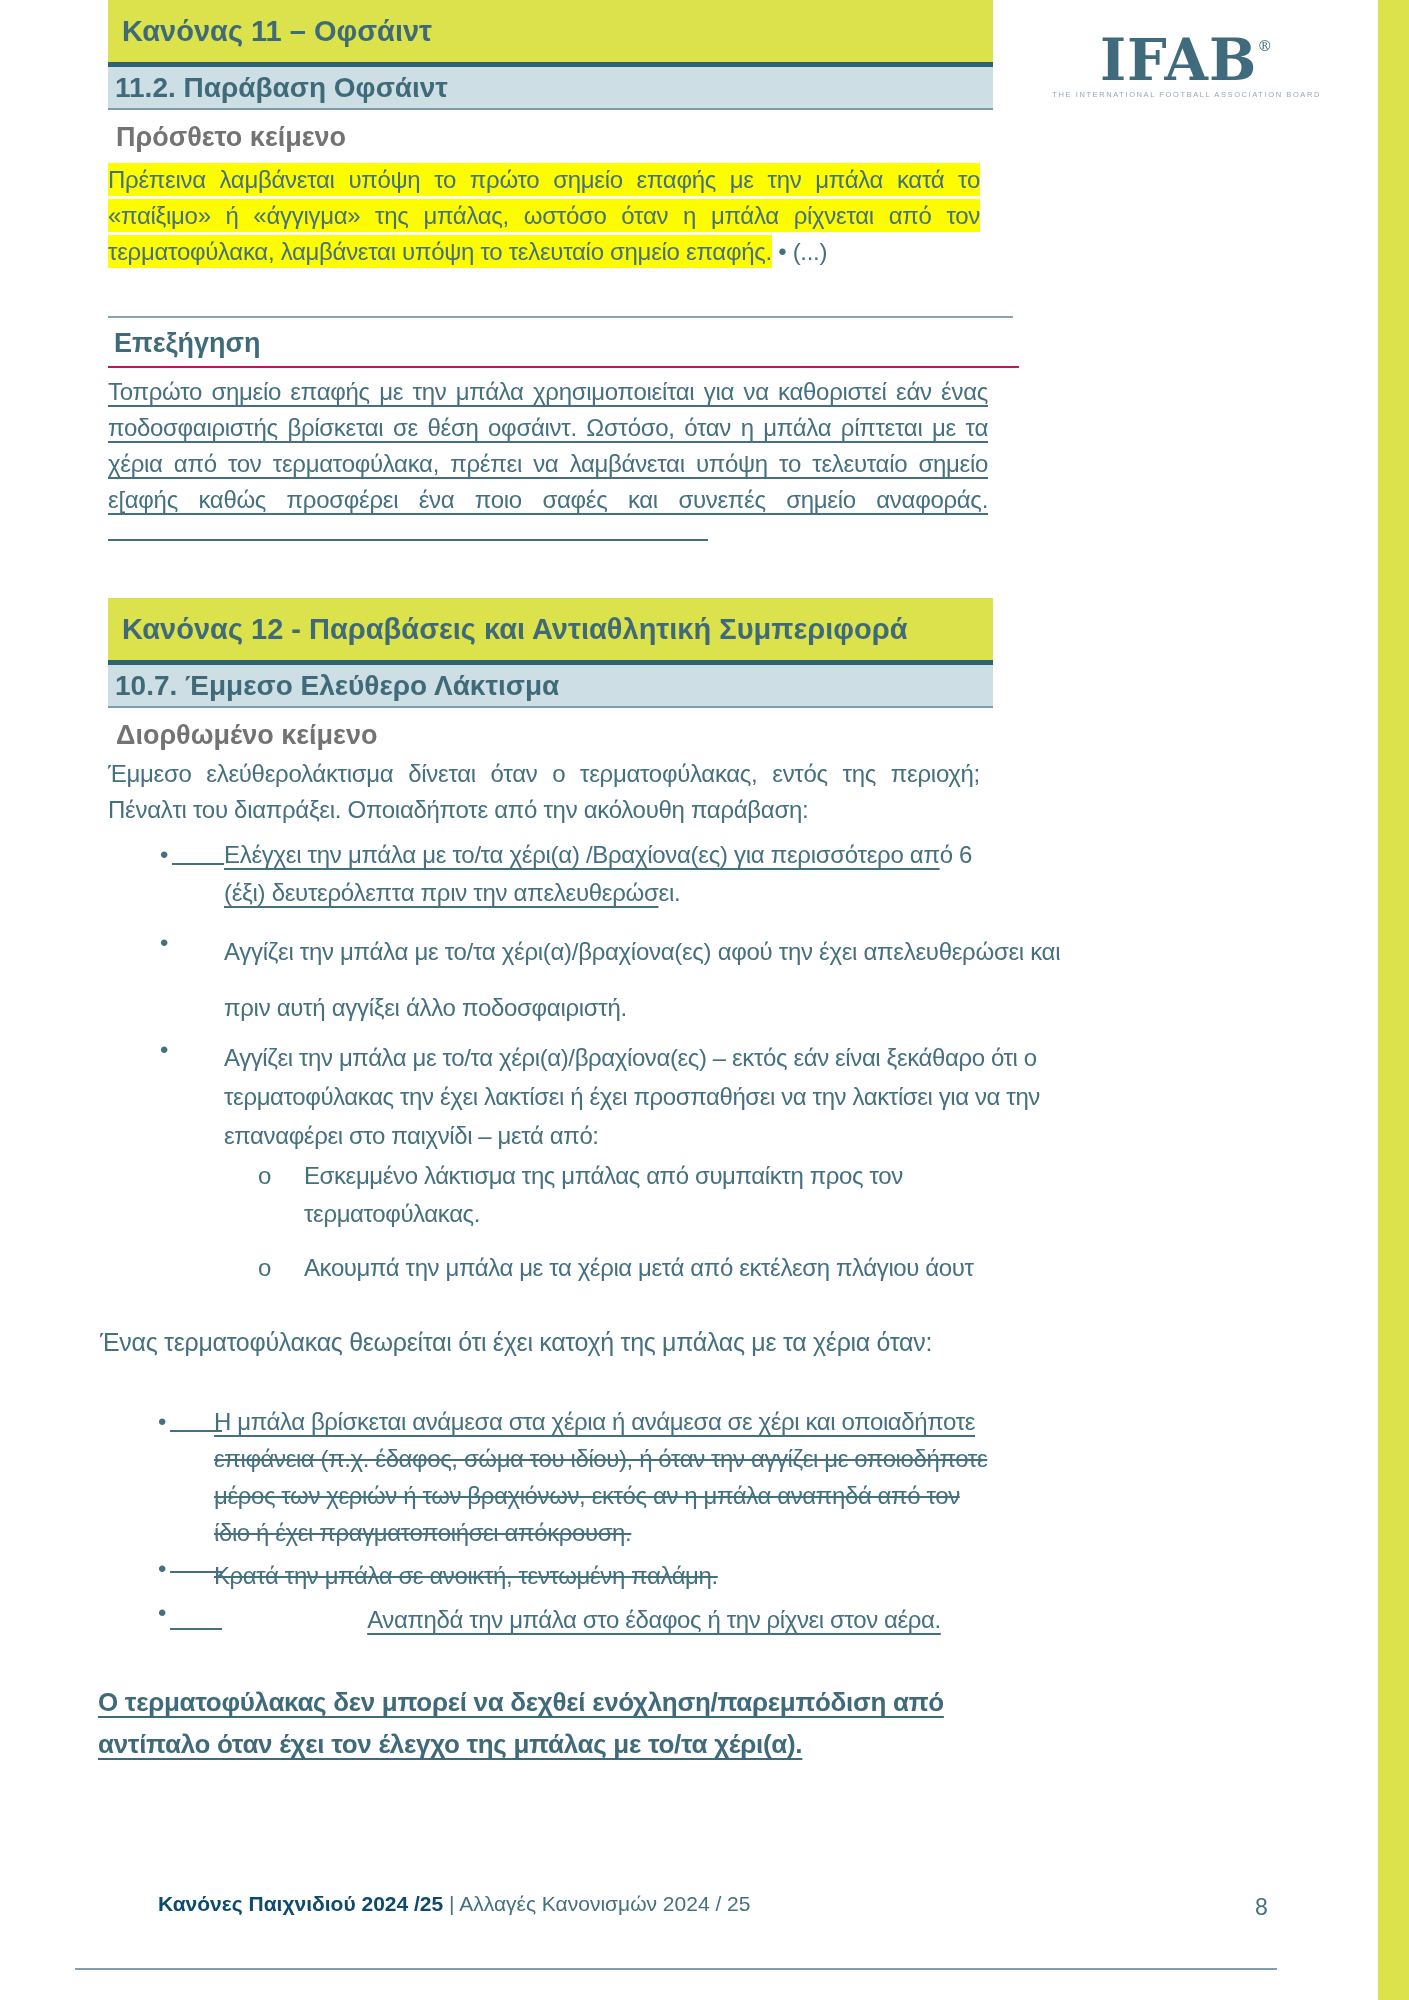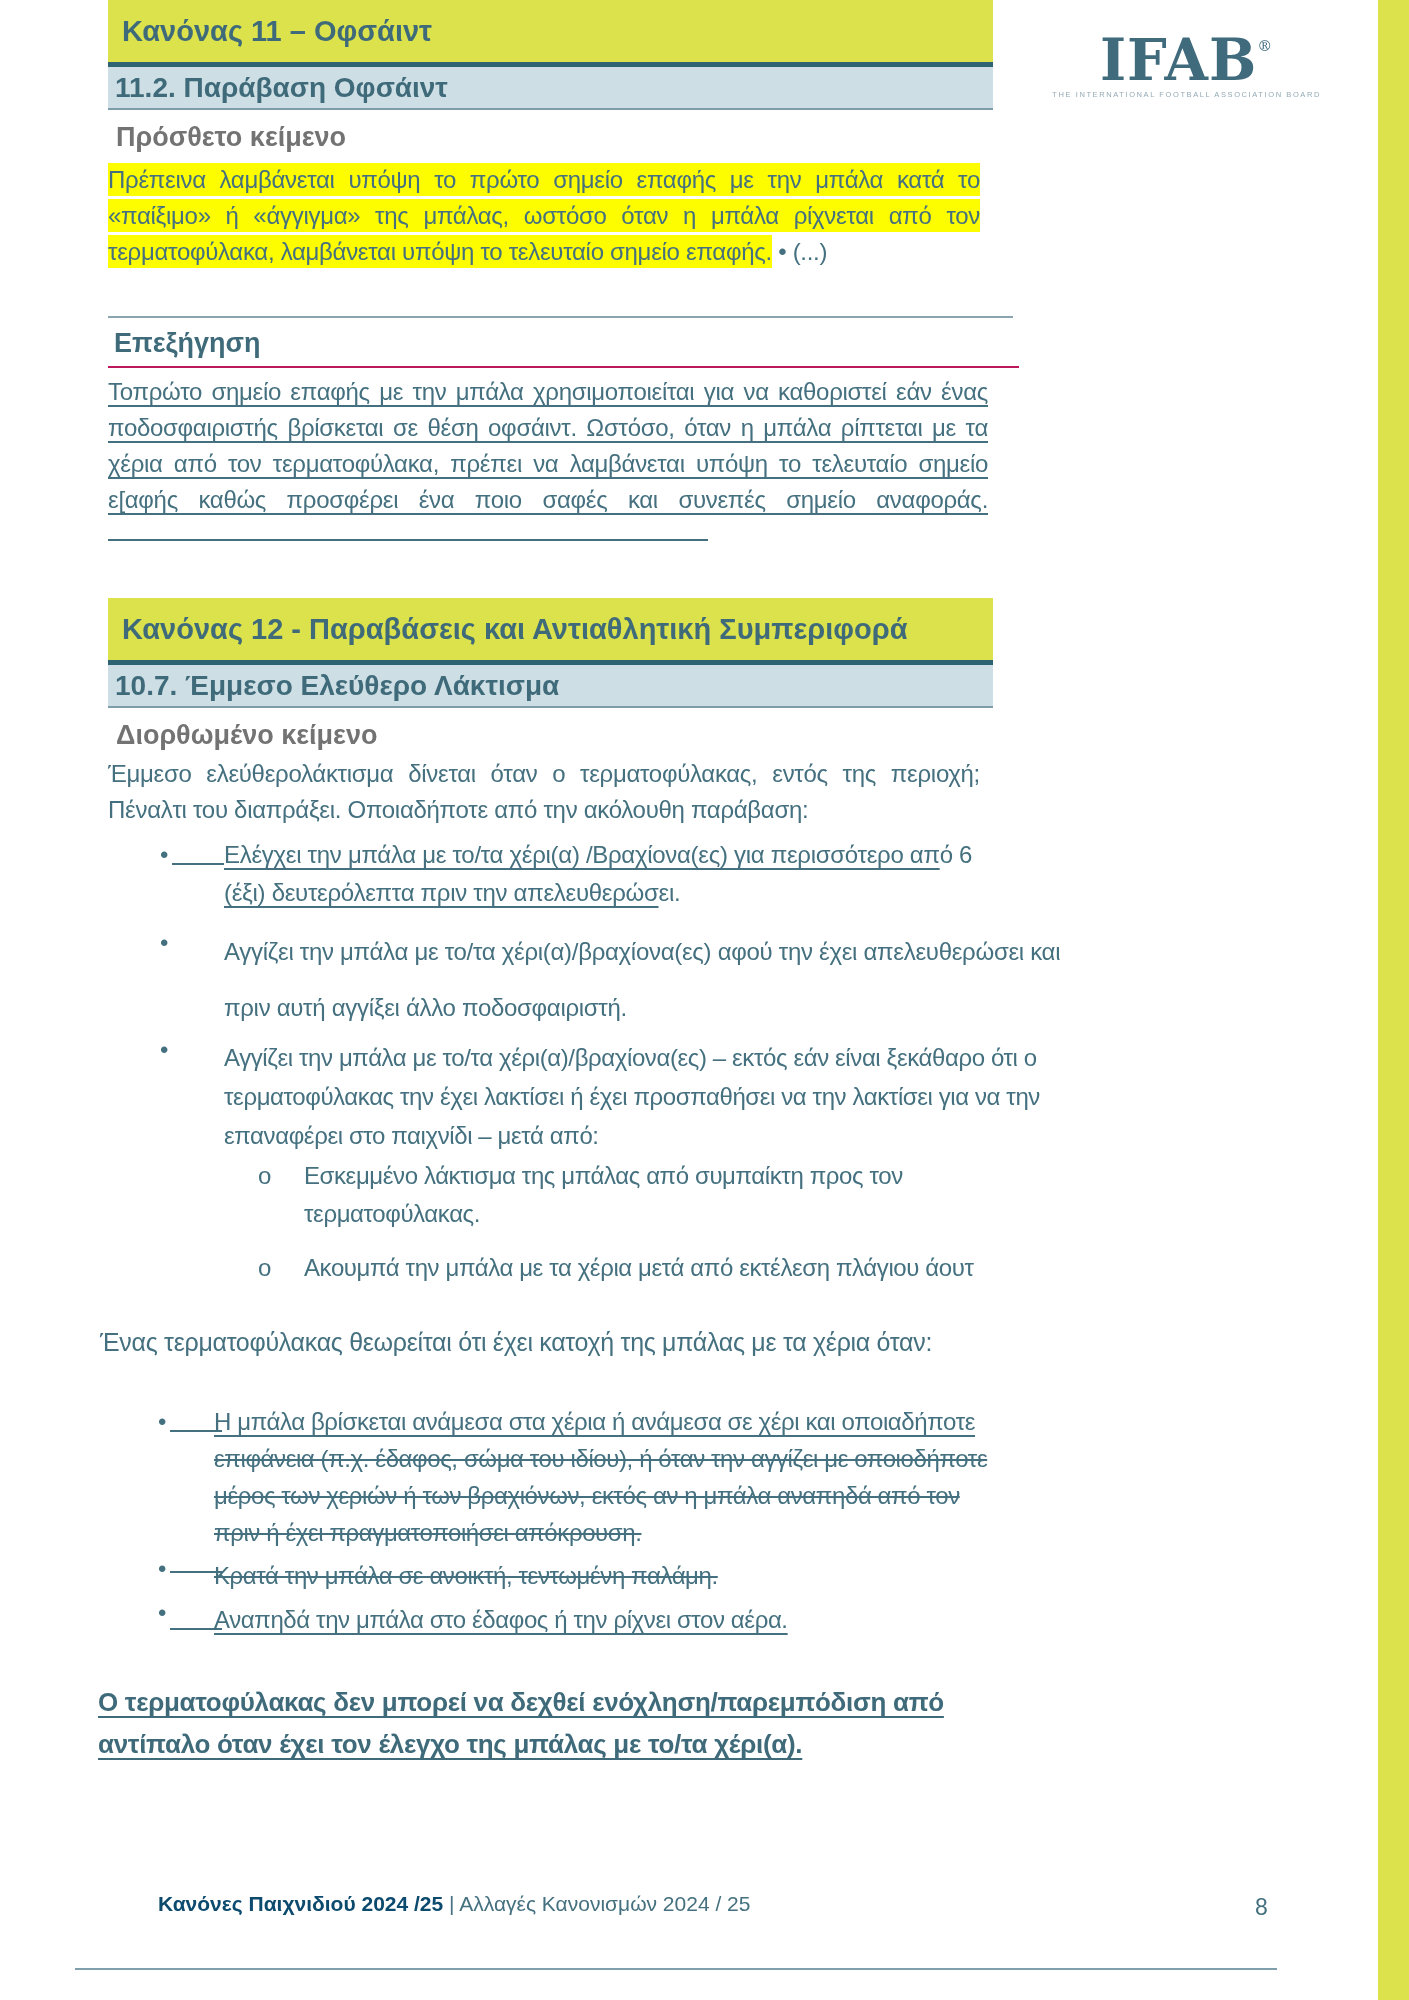--- a/index.html
+++ b/index.html
@@ -25,21 +25,21 @@
   .banner-blue{width:885px;height:48px;background:#cddee4;border-top:5px solid #2d6372;border-bottom:2px solid #7d9dab;
     display:flex;align-items:center;padding-left:7px;box-sizing:border-box;font-size:28px;font-weight:700;color:#3e6a7a;}
   .subheading{margin:12px 0 0 8px;font-size:27px;font-weight:700;color:#737373;line-height:30px;}
   .para{margin:10px 12px 0 0;font-size:24px;line-height:36px;letter-spacing:-0.3px;color:#44707f;}
   .justify{text-align:justify;}
   .w872{width:872px;}
   .hl{background:#fdfd00;padding:3px 0;-webkit-box-decoration-break:clone;box-decoration-break:clone;}
   .rule{width:905px;height:2px;background:#8aa5b0;margin-top:46px;}
   .exp-head{width:905px;border-bottom:2px solid #be185d;padding:8px 0 8px 6px;margin:2px 0 0 0;
     font-size:27px;font-weight:700;color:#3e6a7a;line-height:30px;}
-  .u{text-decoration:underline;text-decoration-thickness:2px;text-underline-offset:5px;}
+  .u{text-decoration:underline;text-decoration-thickness:2px;text-underline-offset:5px;text-align:center;}
   .s{text-decoration:line-through;text-decoration-thickness:2px;}
   .tail-rule{display:inline-block;width:600px;height:1px;border-bottom:2px solid #44707f;margin-bottom:3px;}
   
   .blist{list-style:none;margin:8px 0 0 0;padding:0 0 0 52px;font-size:24px;letter-spacing:-0.3px;}
   .blist li{display:flex;position:relative;align-items:flex-start;}
   .marker{width:64px;flex:0 0 64px;line-height:38px;}
   .sup{position:relative;top:-7px;}
   .btext{width:845px;line-height:38px;}
   .li1{margin-bottom:12px;}
   .li2 .btext{line-height:56px;}
@@ -139,21 +139,21 @@
 
       <p class="para possession-intro">Ένας τερματοφύλακας θεωρείται ότι έχει κατοχή της μπάλας με τα χέρια όταν:</p>
 
       <ul class="blist plist">
         <li class="connector-under">
           <span class="marker">•</span>
           <span class="btext">
             <span class="u">Η μπάλα βρίσκεται ανάμεσα στα χέρια ή ανάμεσα σε χέρι και οποιαδήποτε</span><br>
             <span class="s">επιφάνεια (π.χ. έδαφος, σώμα του ιδίου), ή όταν την αγγίζει με οποιοδήποτε</span><br>
             <span class="s">μέρος των χεριών ή των βραχιόνων, εκτός αν η μπάλα αναπηδά από τον</span><br>
-            <span class="s">πριν ή έχει πραγματοποιήσει απόκρουση.</span>
+            <span class="s">ίδιο ή έχει πραγματοποιήσει απόκρουση.</span>
           </span>
         </li>
         <li class="pb2 connector-strike">
           <span class="marker sup">•</span>
           <span class="btext s">Κρατά την μπάλα σε ανοικτή, τεντωμένη παλάμη.</span>
         </li>
         <li class="pb3 connector-under">
           <span class="marker sup">•</span>
           <span class="btext u">Αναπηδά την μπάλα στο έδαφος ή την ρίχνει στον αέρα.</span>
         </li>

